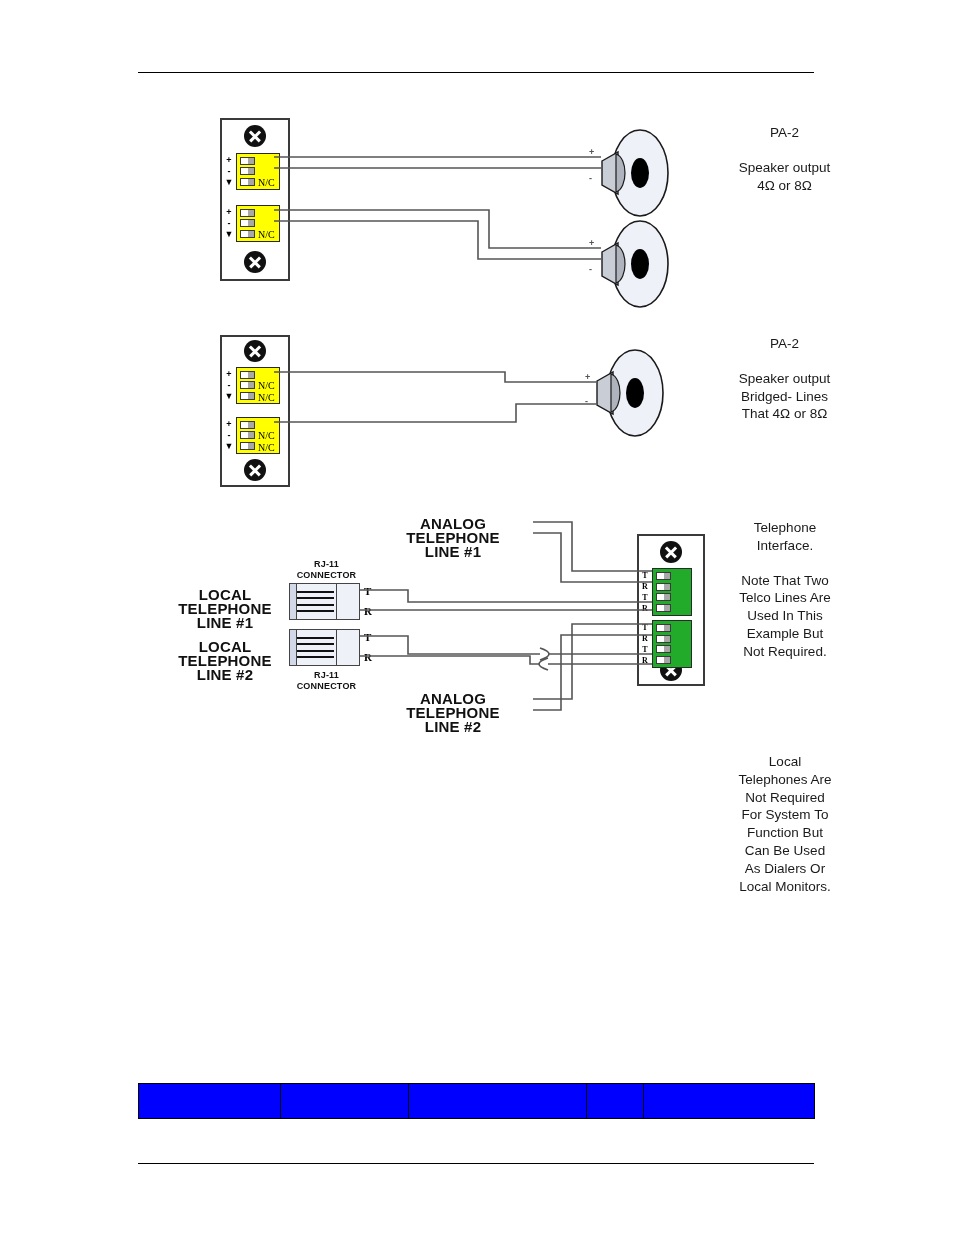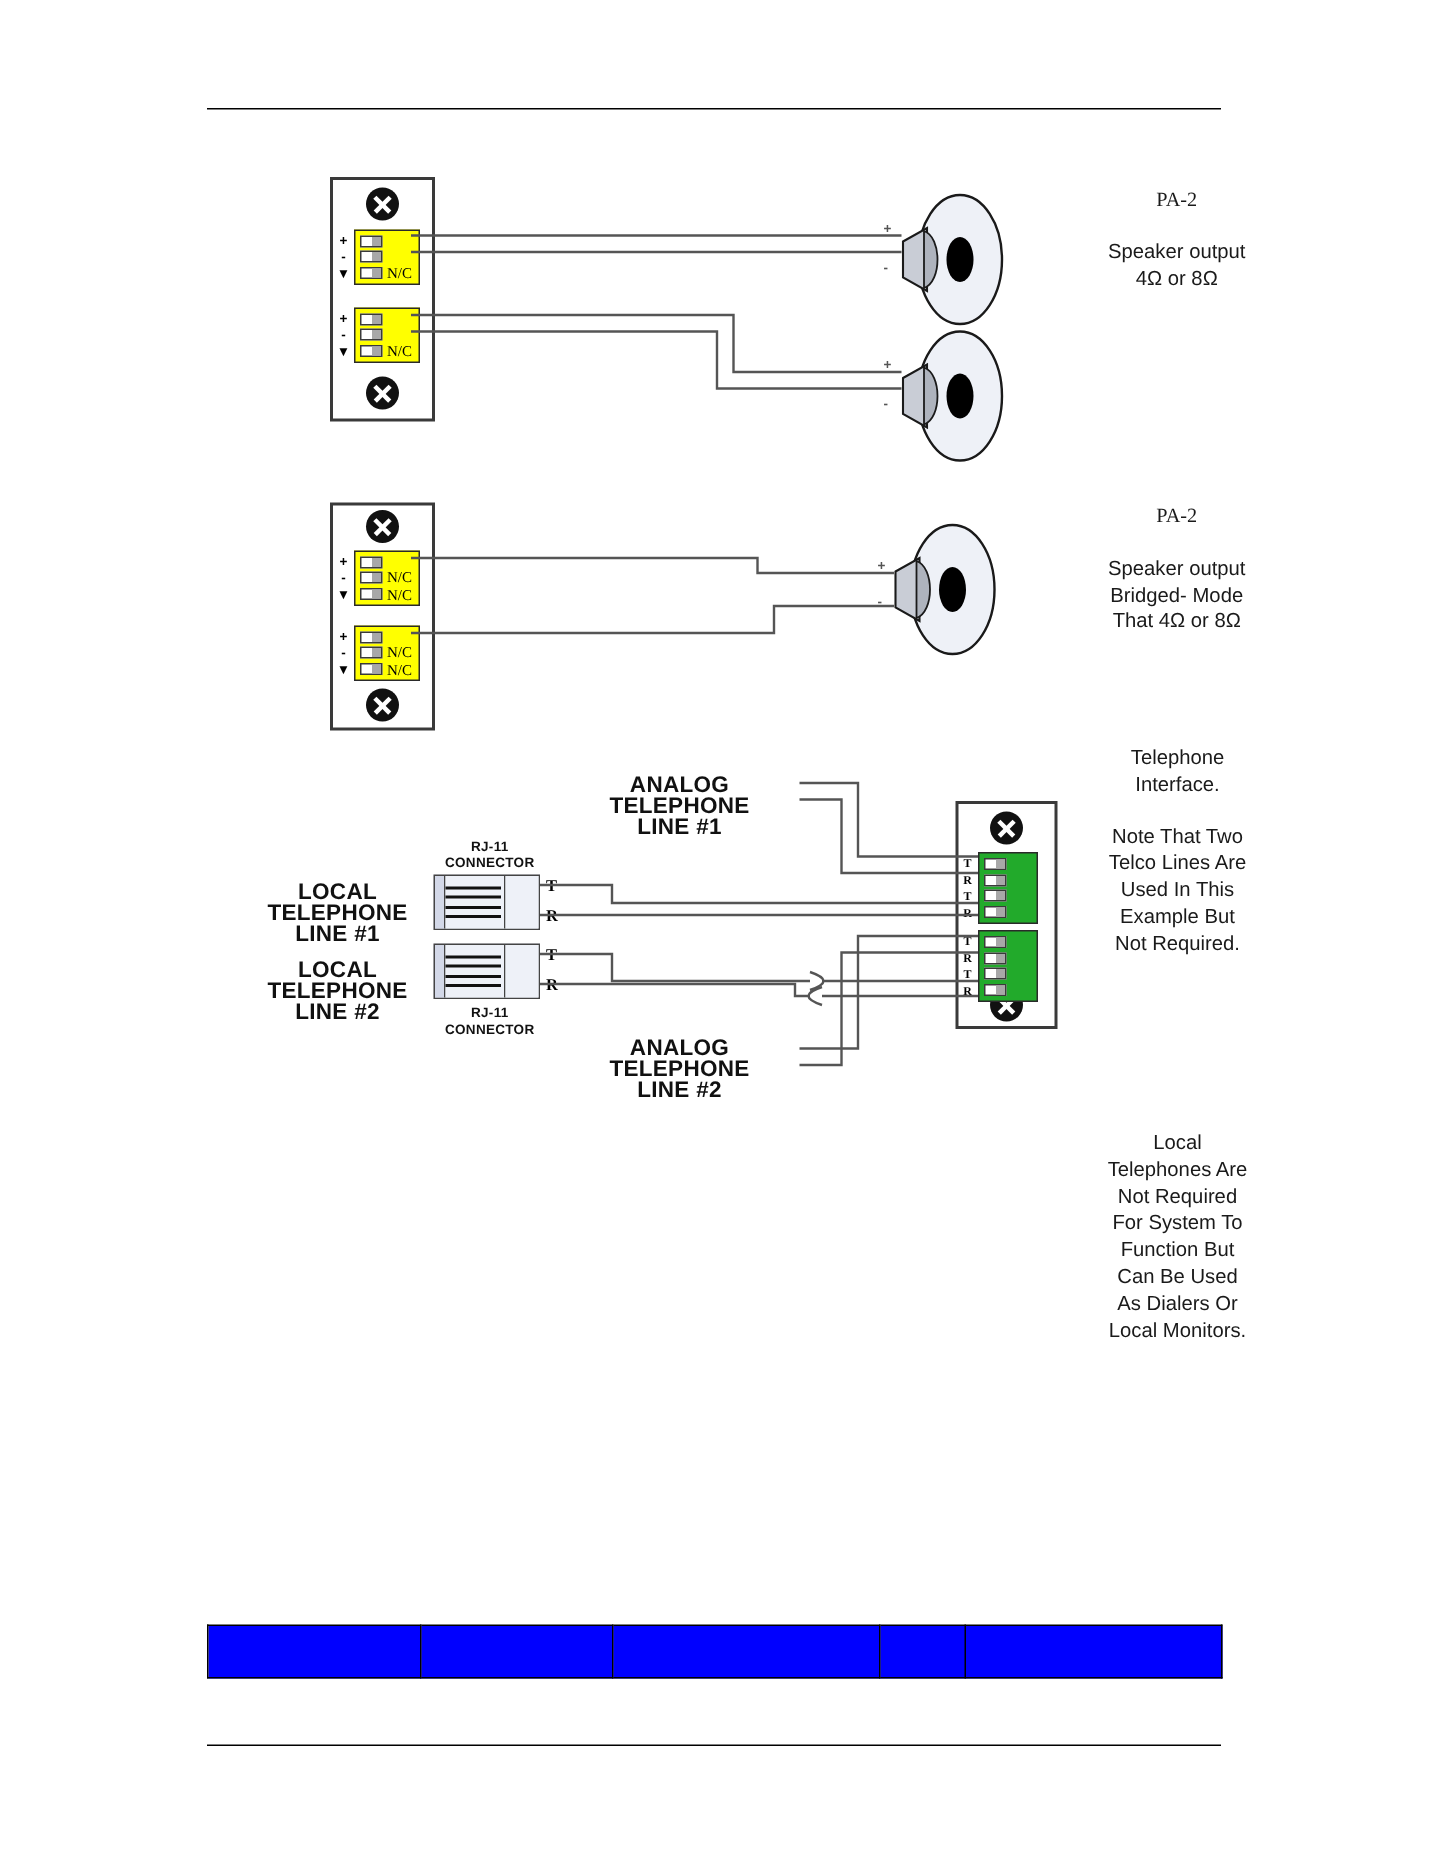--- a/index.html
+++ b/index.html
@@ -131,21 +131,21 @@
   }
 
   
   .caption {
     position: absolute;
     text-align: center;
     font-size: 13.5px;
     line-height: 17.8px;
     color: #1a1a1a;
   }
-  .caption .title { display: block; font-family: Liberation Serif, serif; }
+  .caption .title { display: block; }
   .caption .gap { display: block; height: 17px; }
 
   
   .dlabel {
     position: absolute;
     font-family: "Liberation Sans", sans-serif;
     font-size: 15px;
     font-weight: bold;
     color: #111;
     text-align: center;
@@ -385,21 +385,21 @@
   </svg>
   <div class="pn" style="left:585px; top:373px;">+</div>
   <div class="pn" style="left:585px; top:397px;">-</div>
 
   <div class="caption" style="left:737px; top:335px; width:95px;">
     <span class="title">PA-2</span>
     <span class="gap"></span>
     <span>Speaker</span>
     <span>output</span>
     <span>Bridged-</span>
-    <span>Mode</span>
+    <span>Lines</span>
     <span>That</span>
     <span>4Ω or 8Ω</span>
   </div>
 </div>
 
 <div>
 
   <div class="dlabel" style="left:373px; top:517px; width:160px;">
     <div>ANALOG TELEPHONE</div>
     <div>LINE #1</div>
@@ -534,21 +534,21 @@
                M 548 664 L 652 664"></path>
 
       <path d="M 540 648 C 552 652 552 656 540 660"></path>
       <path d="M 548 658 C 536 662 536 666 548 670"></path>
 
       <path d="M 533 699 L 572 699 L 572 624 L 652 624"></path>
       <path d="M 533 710 L 561 710 L 561 635 L 652 635"></path>
     </g>
   </svg>
 
-  <div class="caption" style="left:737px; top:496px; width:96px;">
+  <div class="caption" style="left:737px; top:519px; width:96px;">
     <span>Telephone Interface.</span>
     <span class="gap"></span>
     <span>Note That Two Telco Lines Are Used In This Example But Not Required.</span>
   </div>
 
   <div class="caption" style="left:737px; top:753px; width:96px;">
     <span>Local Telephones Are Not Required For System To Function But Can Be Used As Dialers Or Local Monitors.</span>
   </div>
 </div>
 

